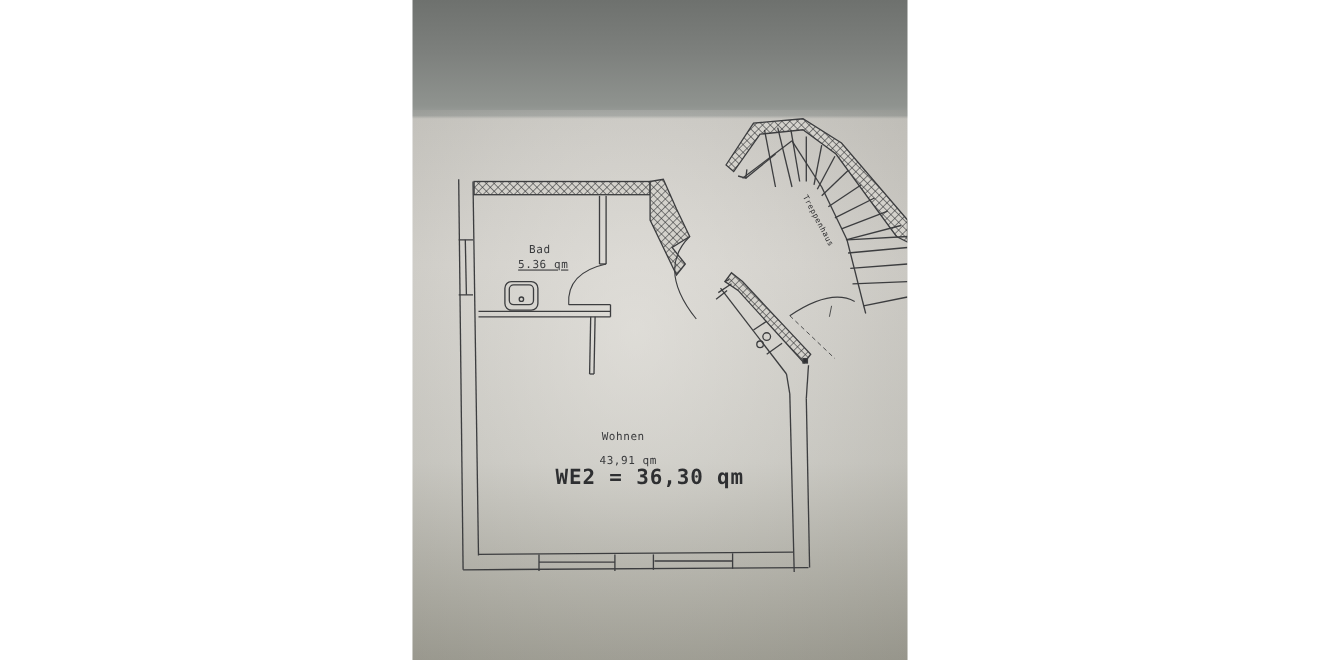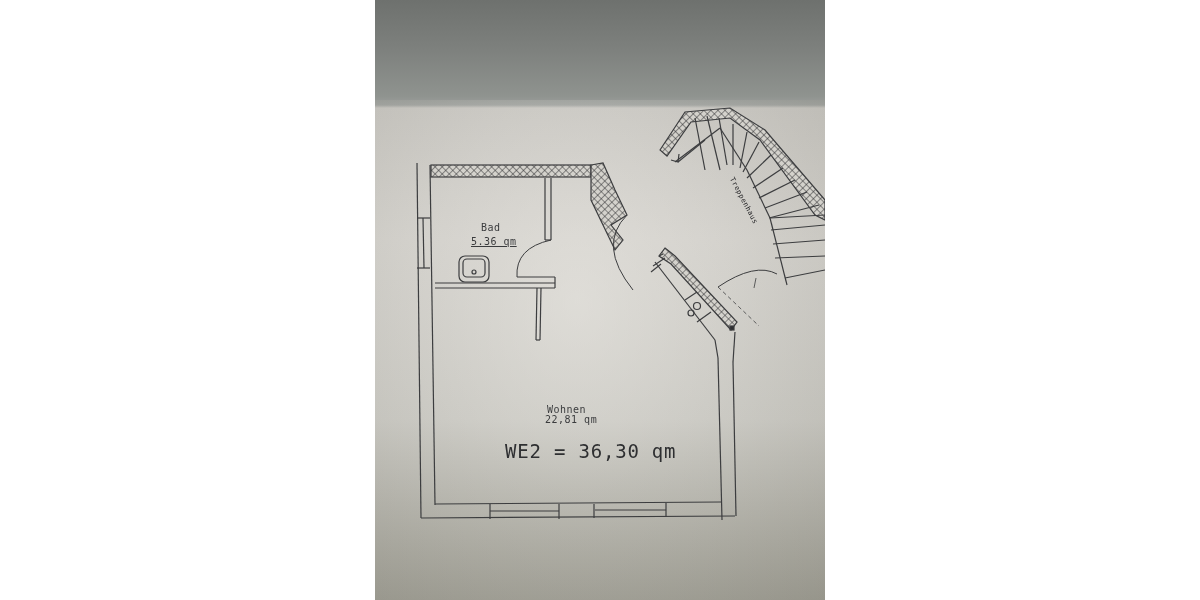--- a/index.html
+++ b/index.html
@@ -171,19 +171,19 @@
 
         <line x1="303" y1="162" x2="330" y2="140"></line>
         <polyline points="296,160 303,162 304,154"></polyline>
       </g>
     </g>
   </svg>
 
   <div class="label small" style="left:106px; top:222px;">Bad</div>
   <div class="label small" style="left:96px; top:236px;text-decoration:underline;">5.36 qm</div>
 
-  <div class="label small" style="left:172px; top:404px;text-align:right;">Wohnen</div>
-  <div class="label small" style="left:170px; top:414px;">22,81 qm</div>
+  <div class="label small" style="left:172px; top:392px;text-align:right;">Wohnen</div>
+  <div class="label small" style="left:170px; top:414px;">43,91 qm</div>
 
-  <div class="label big" style="left:130px; top:440px;">WE2 = 36,30 qm</div>
+  <div class="label big" style="left:130px; top:423px;font-weight:bold;">WE2 = 36,30 qm</div>
 
   <div class="label stair" style="left:360px; top:176px;">Treppenhaus</div>
 </div>
 
 </body></html>

